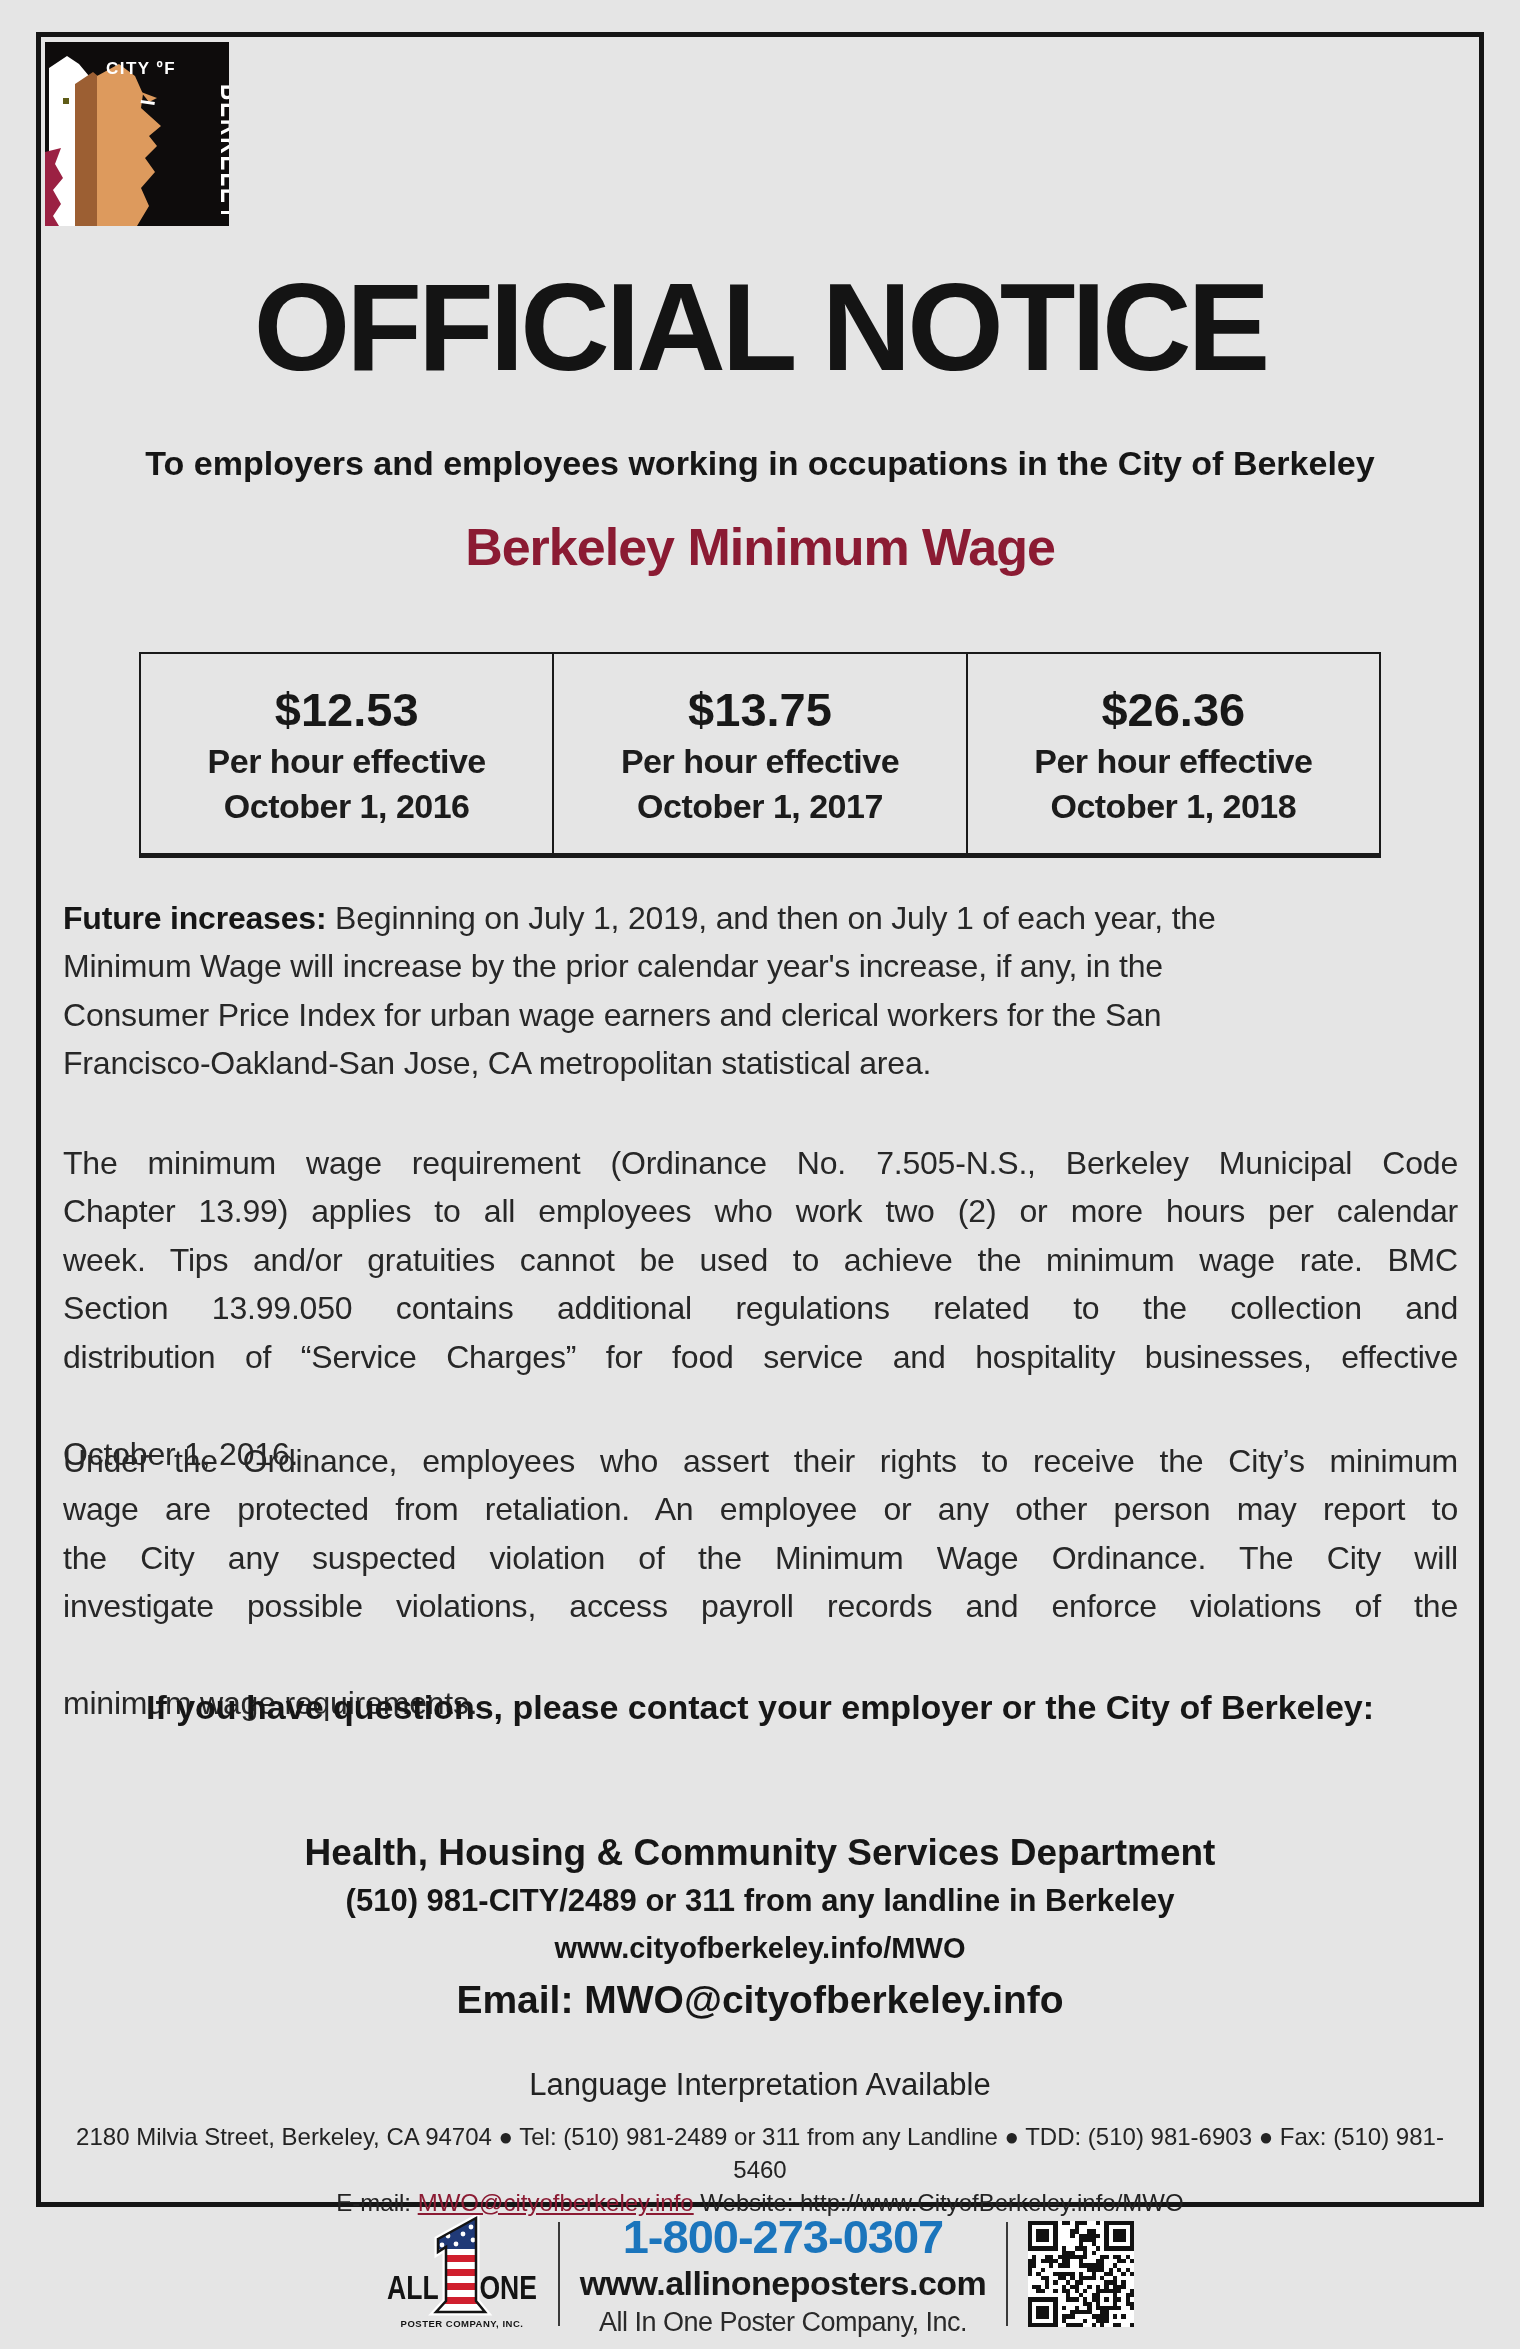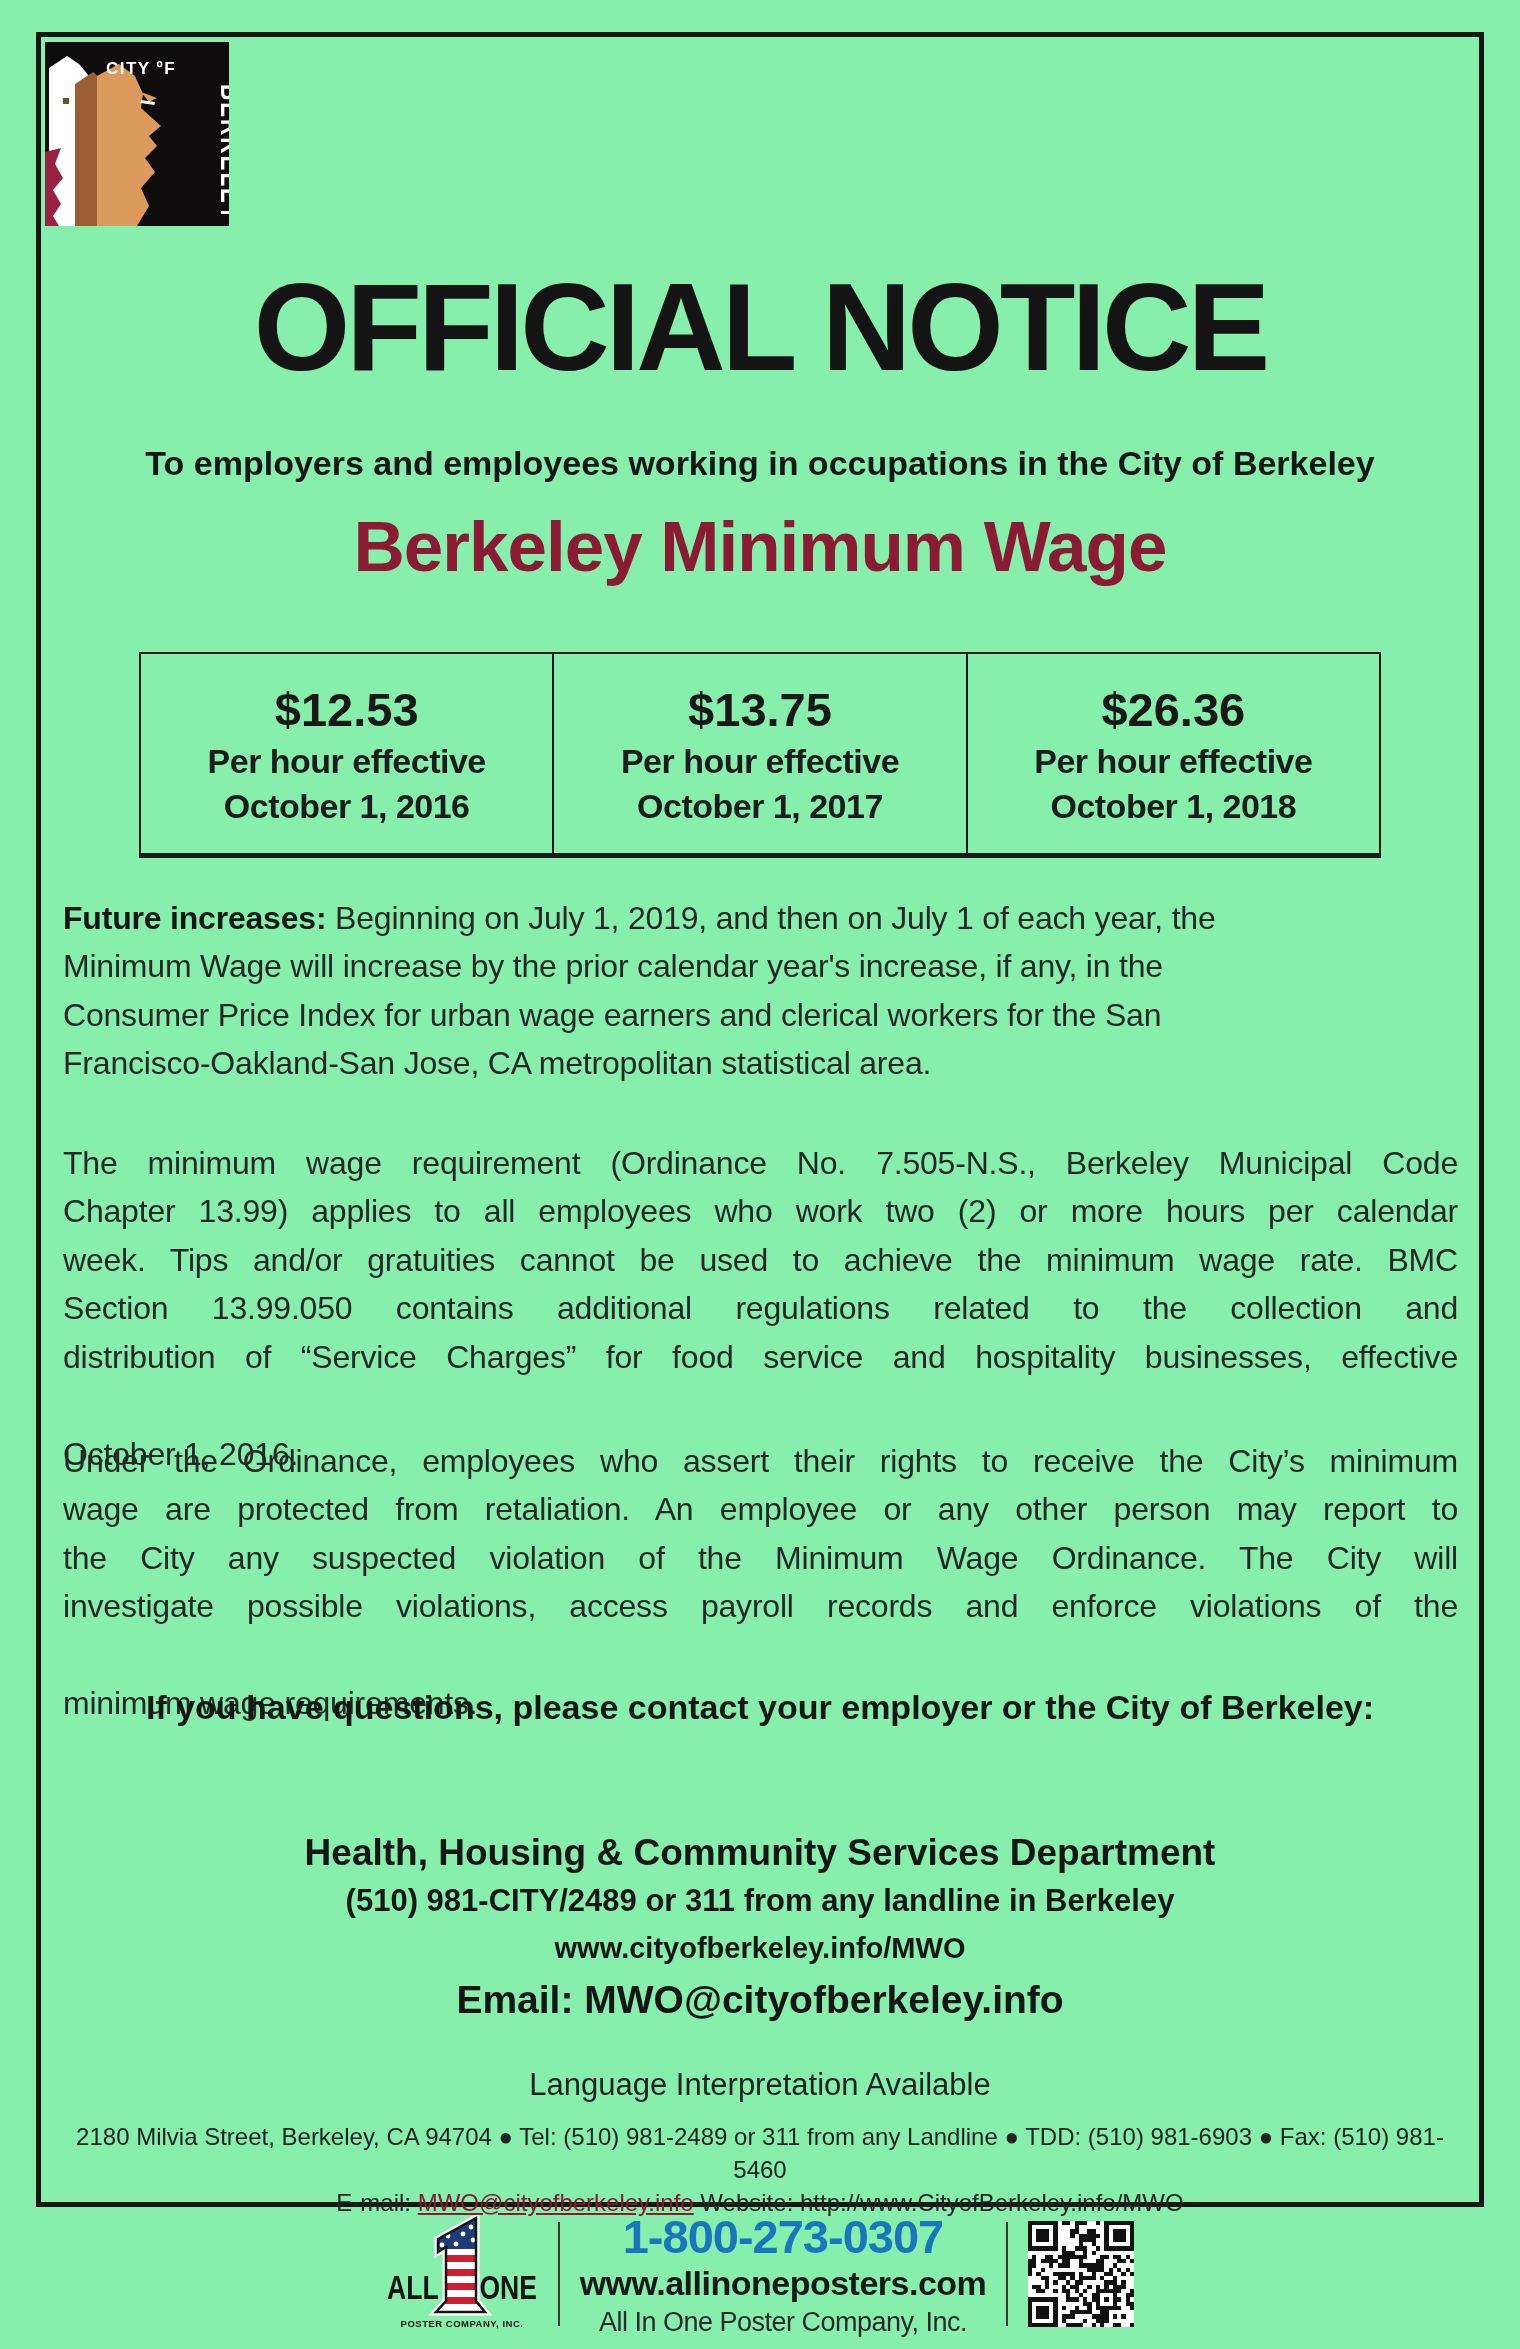--- a/index.html
+++ b/index.html
@@ -1,26 +1,26 @@
 <!DOCTYPE html>
 <html><head>
 <meta charset="utf-8">
 <style>
   html,body{margin:0;padding:0;background:#ffffff;}
-  .page{position:relative;width:1520px;height:2349px;background:#86efac;overflow:hidden;
+  .page{position:relative;width:1520px;height:2349px;background:#e5e5e5;overflow:hidden;
         font-family:"Liberation Sans", sans-serif;color:#1e1e1e;}
   .frame{position:absolute;left:36px;top:32px;right:36px;bottom:142px;border:5px solid #151515;}
   .berk-logo{position:absolute;left:45px;top:42px;width:184px;height:184px;}
   .center{text-align:center;}
   .post-lines{position:absolute;left:0;right:0;top:172px;font-size:29px;font-weight:700;
               line-height:42px;color:#161616;letter-spacing:0;}
   .official{position:absolute;left:0;right:0;top:252px;font-size:124px;font-weight:700;
             letter-spacing:-4px;color:#141414;line-height:150px;}
   .addressee{position:absolute;left:0;right:0;top:444px;font-size:34px;font-weight:700;color:#161616;}
-  .main-title{position:absolute;left:0;right:0;top:492px;font-size:71px;font-weight:700;
+  .main-title{position:absolute;left:0;right:0;top:492px;font-size:52px;font-weight:700;
               letter-spacing:-1px;line-height:110px;}
   .wage-table{position:absolute;left:139px;top:652px;width:1242px;height:206px;display:flex;
               border:2px solid #1a1a1a;border-bottom:5px solid #1a1a1a;box-sizing:border-box;}
   .wage-cell{flex:1;border-right:2px solid #1a1a1a;display:flex;flex-direction:column;
              justify-content:center;align-items:center;padding-top:2px;}
   .wage-cell:last-child{border-right:none;}
   .wage-amount{font-size:47px;font-weight:700;color:#181818;line-height:58px;}
   .wage-line{font-size:34px;font-weight:700;color:#1c1c1c;line-height:45px;letter-spacing:-0.5px;}
   .para{position:absolute;left:63px;right:62px;font-size:32px;line-height:48.5px;color:#272727;
         letter-spacing:-0.2px;white-space:pre-line;}

